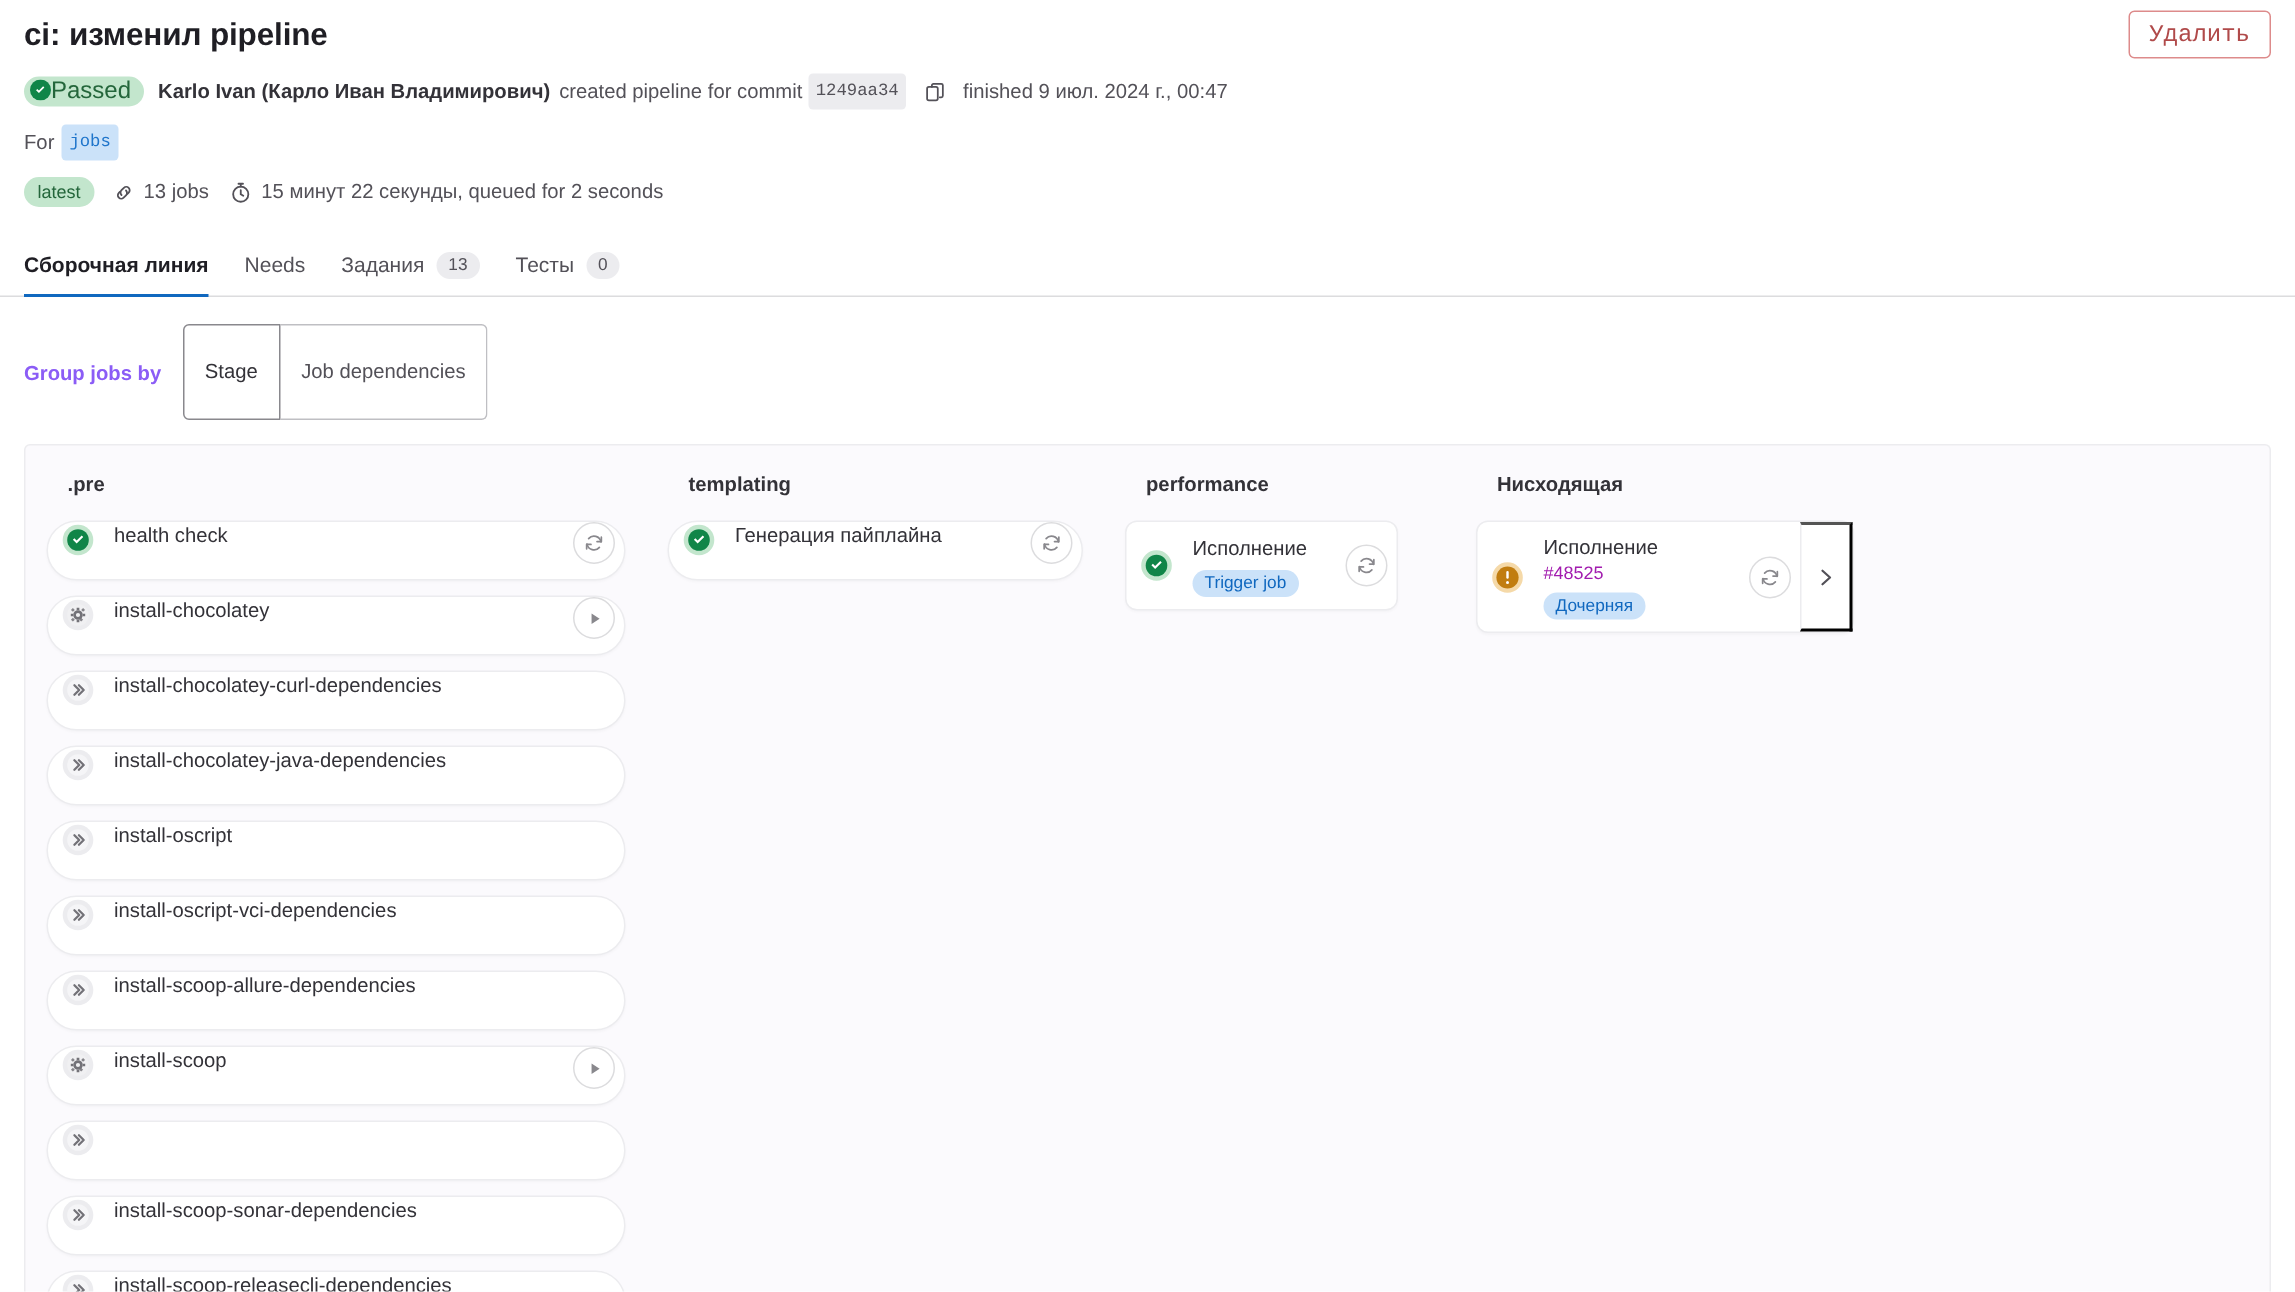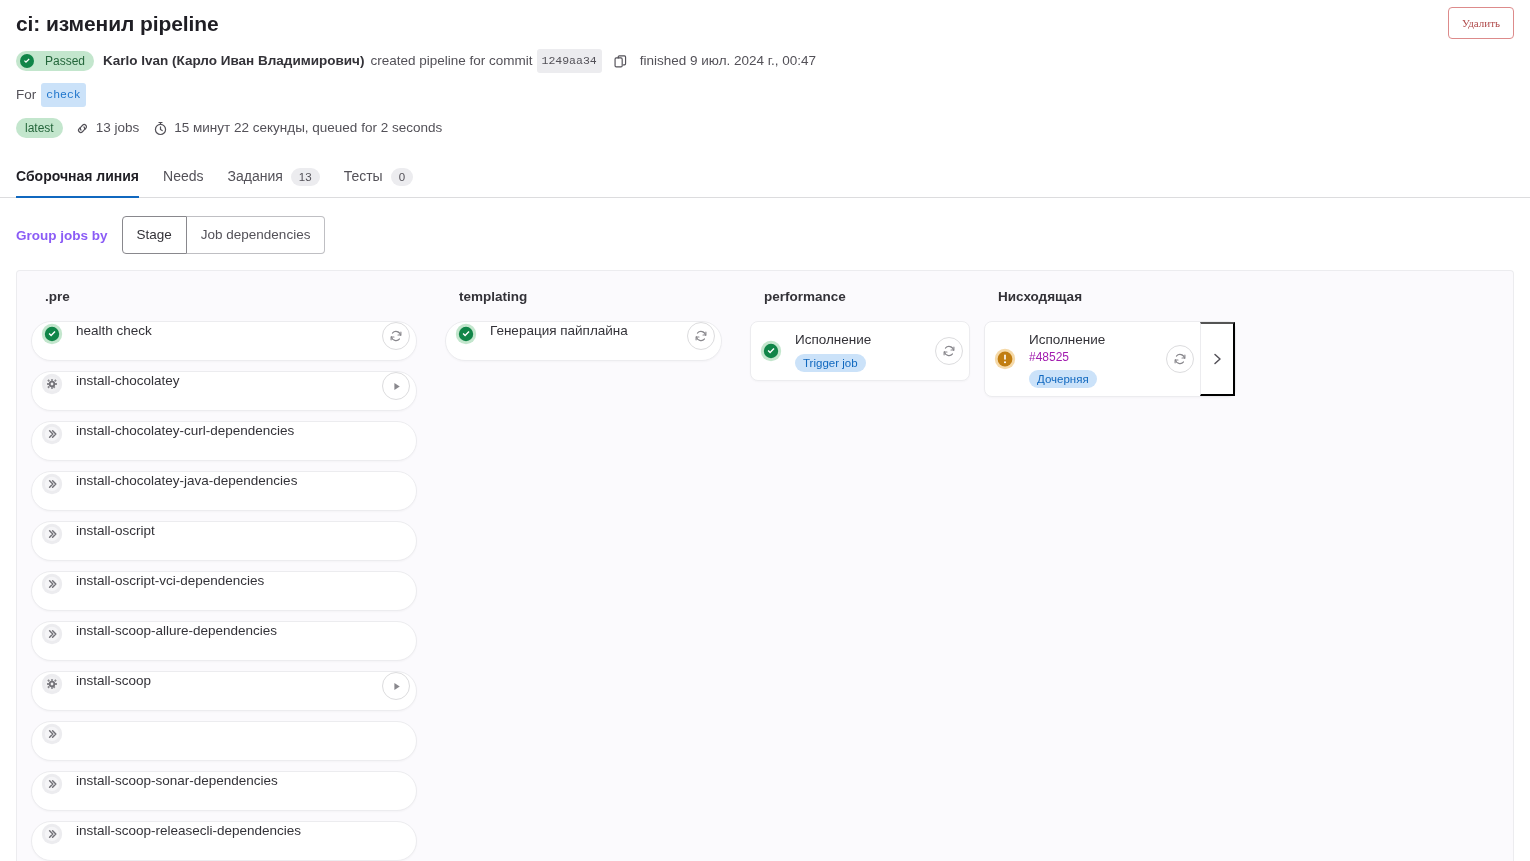--- a/index.html
+++ b/index.html
@@ -28,45 +28,45 @@
     color: #1f1e24;
     margin: 4px 0 0 0;
     letter-spacing: -0.1px;
   }
 
   .delete-btn {
     border: 1px solid #dd8b8b;
     color: #b04a4a;
     background: #fff;
     border-radius: 4px;
-    font-size: 11px;
+    font-size: 16px;
     line-height: 16px;
     padding: 7px 13px;
     cursor: pointer;
-    font-family: Liberation Serif, serif;
+    font-family: Liberation Mono, monospace;
     margin-top: 3px;
   }
 
   
   .meta-row {
     display: flex; align-items: center;
     font-size: 13.5px; line-height: 20px;
     color: #535158;
     margin-top: 10px;
     flex-wrap: nowrap;
   }
   .meta-row .sp { width: 6px; display: inline-block; }
 
   .badge-status {
-    display: inline-flex; align-items: center; gap: 11px;
+    display: inline-flex; gap: 0;
     background: #c3e6cd;
     color: #24663b;
     border-radius: 10px;
     padding: 2px 9px 2px 4px;
-    font-size: 12px;
+    font-size: 16px;
     line-height: 16px;
     font-weight: normal;
     margin-right: 9px;
   }
   .badge-status svg { display: block; }
 
   .author { font-weight: bold; color: #333238; }
   .meta-text { color: #535158; }
 
   .sha-chip {
@@ -153,21 +153,21 @@
   
   .group-row {
     display: flex; align-items: center;
     padding: 18px 16px 0 16px;
     gap: 14px;
   }
   .group-label { font-size: 13.5px; font-weight: bold; color: #8b5cf6; }
   .seg-group { display: inline-flex; }
   .seg {
     font-size: 13.5px; line-height: 18px;
-    padding: 9px 14px;
+    padding: 22px 14px;
     background: #fff;
     border: 1px solid #bfbfc3;
     color: #535158;
     cursor: pointer;
     font-family: "Liberation Sans", sans-serif;
   }
   .seg:first-child { border-radius: 4px 0 0 4px; }
   .seg:last-child { border-radius: 0 4px 4px 0; border-left: none; }
   .seg.selected {
     border: 1px solid #89888d;
@@ -247,21 +247,21 @@
 
   
   .job-card-rect {
     background: #fff;
     border: 1px solid #ececef;
     border-radius: 8px;
     padding: 8px 6px 8px 8px;
     display: flex; align-items: center;
     cursor: pointer;
     box-shadow: 0 1px 2px rgba(0,0,0,0.03);
-    width: 220px;
+    width: 182px;
   }
   .rect-body { flex: 1 1 auto; margin-left: 12px; min-width: 0; }
   .rect-title { font-size: 13.5px; line-height: 20px; color: #333238; white-space: nowrap; }
   .badge-blue {
     display: inline-block;
     background: #cbe2f9;
     color: #1068bf;
     border-radius: 10px;
     font-size: 11.5px; line-height: 16px;
     padding: 1px 8px;
@@ -323,21 +323,21 @@
           <rect x="2.2" y="4.2" width="7.6" height="9.6" rx="1.3" stroke="currentColor" stroke-width="1.25"></rect>
           <path d="M5.6 4.2V3.1c0-.6.5-1.1 1.1-1.1h5.6c.6 0 1.1.5 1.1 1.1v7.4c0 .6-.5 1.1-1.1 1.1h-1.1" stroke="currentColor" stroke-width="1.25" stroke-linecap="round"></path>
         </svg>
       </button>
       <span class="sp"></span>
       <span class="meta-text">finished 9 июл. 2024 г., 00:47</span>
     </div>
 
     <div class="for-row">
       <span>For</span>
-      <span class="ref-chip">check</span>
+      <span class="ref-chip">jobs</span>
     </div>
 
     <div class="stats-row">
       <span class="badge-latest">latest</span>
       <span class="stat">
         <span>
           <svg width="15" height="15" viewBox="0 0 16 16" fill="none" aria-hidden="true">
             <path d="M6.4 9.6a2.4 2.4 0 0 1 0-3.4l1.7-1.7a2.4 2.4 0 0 1 3.4 3.4l-.9.9" stroke="currentColor" stroke-width="1.3" stroke-linecap="round"></path>
             <path d="M9.6 6.4a2.4 2.4 0 0 1 0 3.4l-1.7 1.7a2.4 2.4 0 0 1-3.4-3.4l.9-.9" stroke="currentColor" stroke-width="1.3" stroke-linecap="round"></path>
           </svg>

